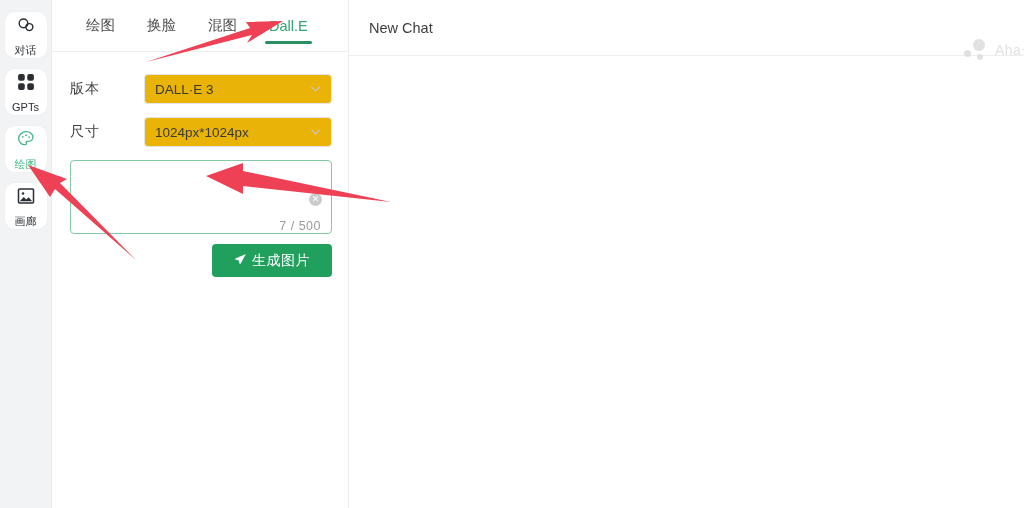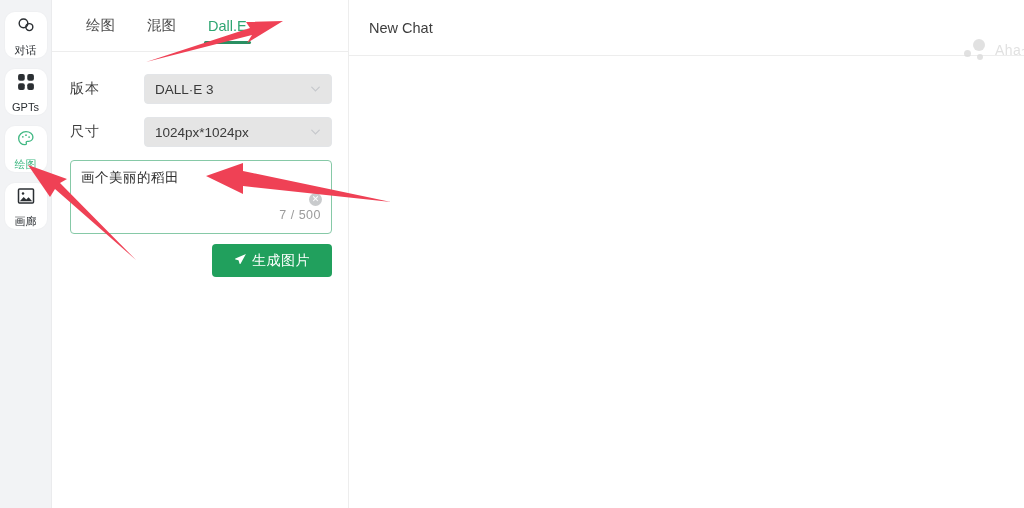--- a/index.html
+++ b/index.html
@@ -125,21 +125,21 @@
     font-size: 14px;
     color: #3d3d3d;
     letter-spacing: 1px;
   }
   .select {
     position: relative;
     flex: 1;
     height: 30px;
     border: 1px solid #e3e5e8;
     border-radius: 4px;
-    background: #e5e5e5;
+    background: #eab308;
     display: flex;
     align-items: center;
     padding: 0 28px 0 10px;
     box-sizing: border-box;
     font-size: 13.5px;
     color: #3a3a3a;
     cursor: pointer;
   }
   .chev {
     position: absolute;
@@ -177,21 +177,21 @@
     background: #c9cbcd;
     color: #ffffff;
     font-size: 9px;
     line-height: 13px;
     text-align: center;
     cursor: pointer;
   }
   .ta-count {
     position: absolute;
     right: 10px;
-    bottom: 11px;
+    bottom: 0;
     font-size: 12.5px;
     color: #9b9b9b;
     letter-spacing: 0.5px;
   }
 
   .gen-row {
     display: flex;
     justify-content: flex-end;
     margin-top: 10px;
     padding-right: 0px;
@@ -328,20 +328,23 @@
 
   </div>
 
   <div class="panel">
 
     <div class="tabs">
       <div class="tab">
         <span>绘图</span>
       </div>
       <div class="tab">
+        <span>换脸</span>
+      </div>
+      <div class="tab">
         <span>混图</span>
       </div>
       <div class="tab active">
         <span>Dall.E</span>
       </div>
     </div>
 
     <div class="panel-body">
 
       <div class="form-row">
@@ -362,21 +365,20 @@
           <span>1024px*1024px</span>
           <span class="chev">
             <svg viewBox="0 0 24 24" fill="none" stroke="currentColor" stroke-width="2.2" stroke-linecap="round">
               <path d="M5 8.5l7 7 7-7"></path>
             </svg>
           </span>
         </div>
       </div>
 
       <div class="ta-wrap">
-        <div class="ta-text">画个美丽的稻田</div>
         <div class="ta-clear">✕</div>
         <div class="ta-count">7 / 500</div>
       </div>
 
       <div class="gen-row">
         <button class="gen-btn">
           <span>
             <svg viewBox="0 0 24 24" fill="currentColor">
               <path d="M22 2L2.6 10.2c-0.8 0.34-0.74 1.5 0.1 1.74l5.6 1.6 2 6.1c0.26 0.8 1.34 0.93 1.78 0.2L22 2z"></path>
             </svg>

